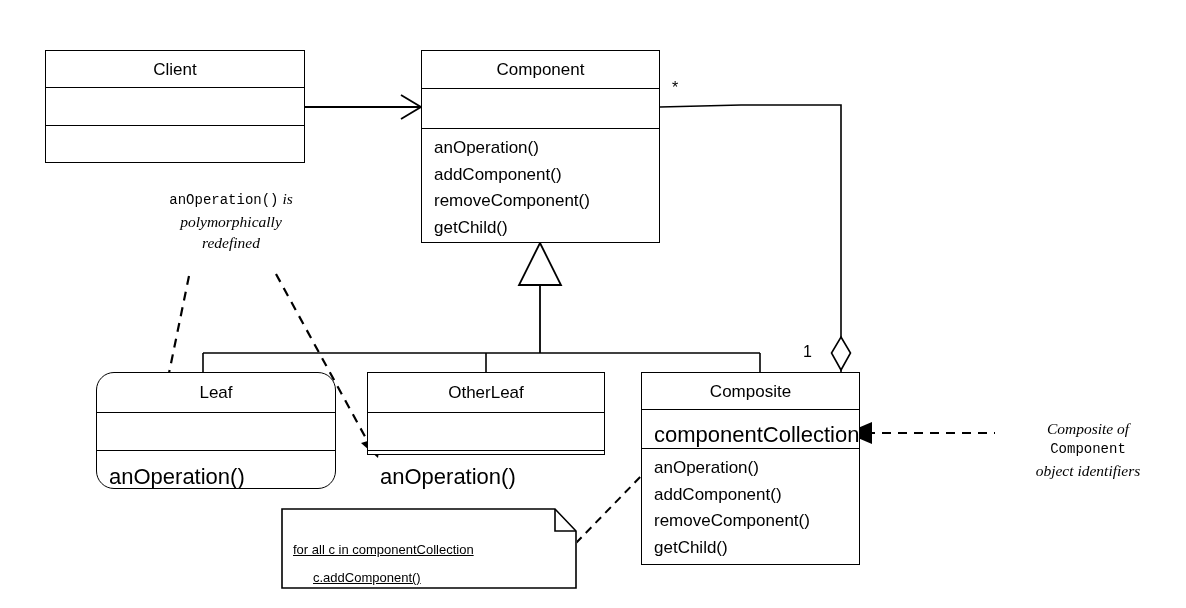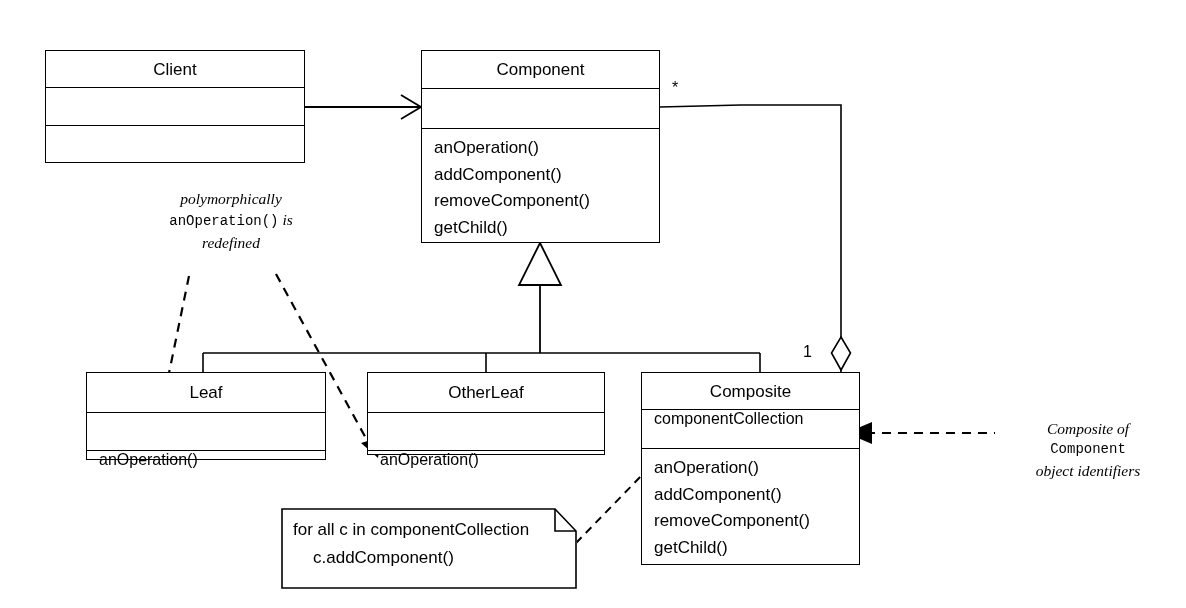--- a/index.html
+++ b/index.html
@@ -46,38 +46,39 @@
   .cls .members {
     padding: 6px 0 0 12px;
     font-size: 17px;
   }
   .cls .members .m {
     line-height: 26.5px;
     white-space: nowrap;
   }
   .cls .attrline {
     padding: 0 0 0 12px;
-    font-size: 16px;
+    font-size: 22px;
     display: flex;
-    align-items: flex-start;
+    align-items: flex-end;
   }
 
   
   .note {
     position: absolute;
     box-sizing: border-box;
     background: #fff;
   }
   .note .note-text {
     position: absolute;
     left: 12px;
-    top: 8px;
-    font-size: 17px;
+    top: 28px;
+    font-size: 13px;
     line-height: 28px;
     white-space: nowrap;
+    text-decoration: underline;
   }
   .note .note-text .l2 { padding-left: 20px; display: block; }
 
   
   .annot {
     position: absolute;
     text-align: center;
     font-family: "Liberation Serif", serif;
     font-style: italic;
     font-size: 15.5px;
@@ -155,21 +156,21 @@
   </div>
   <div class="sec" style="height:40px;"></div>
   <div class="sec last members" style="height:115px;">
     <div class="m">anOperation()</div>
     <div class="m">addComponent()</div>
     <div class="m">removeComponent()</div>
     <div class="m">getChild()</div>
   </div>
 </div>
 
-<div class="cls" style="left:86px; top:372px; width:240px; height:88px;">
+<div class="cls" style="left:96px; top:372px; width:240px; height:117px;border-radius:18px;">
   <div class="sec title" style="height:40px;">
     <span>Leaf</span>
   </div>
   <div class="sec" style="height:38px;"></div>
   <div class="sec last attrline" style="height:39px;">
     <span>anOperation()</span>
   </div>
 </div>
 
 <div class="cls" style="left:367px; top:372px; width:238px; height:83px;">
@@ -202,24 +203,24 @@
     <polygon points="1,1 274,1 295,23 295,80 1,80" fill="#ffffff" stroke="#000" stroke-width="1.6"></polygon>
     <polyline points="274,1 274,23 295,23" fill="none" stroke="#000" stroke-width="1.6"></polyline>
   </svg>
   <div class="note-text">
     <span>for all c in componentCollection</span>
     <span class="l2">c.addComponent()</span>
   </div>
 </div>
 
 <div class="annot" style="left:133px; top:188px; width:196px;">
-  <div>polymorphically</div>
   <div>
     <span class="mono">anOperation()</span><span> is</span>
   </div>
+  <div>polymorphically</div>
   <div>redefined</div>
 </div>
 
 <div class="annot" style="left:1003px; top:418px; width:170px; text-align:center;">
   <div>Composite of</div>
   <div class="mono">Component</div>
   <div>object identifiers</div>
 </div>
 
 <div class="mult" style="left:672px; top:80px;">

